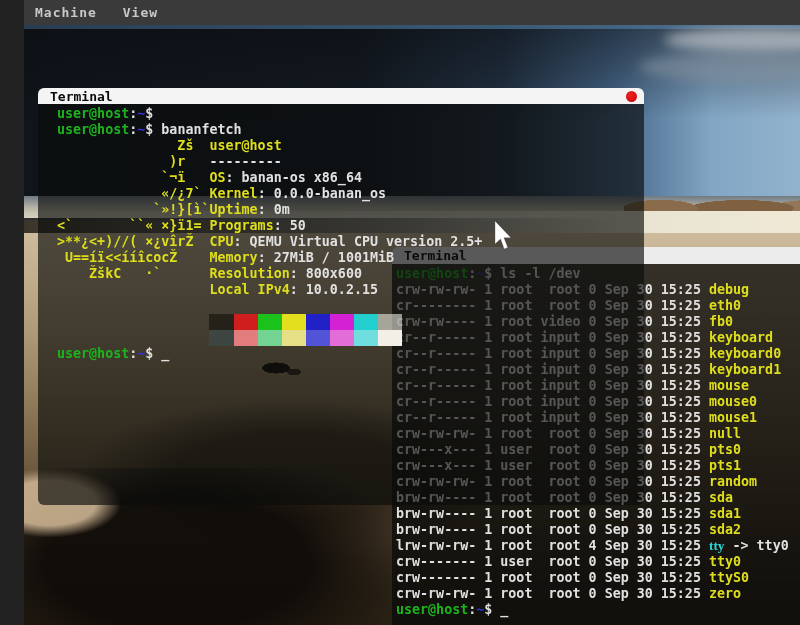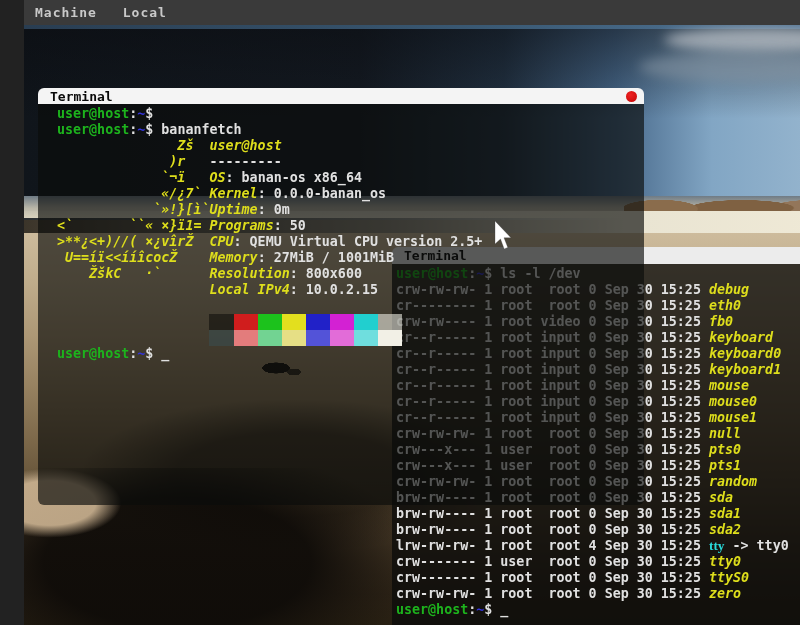--- a/index.html
+++ b/index.html
@@ -41,21 +41,21 @@
   .term-window{position:absolute;box-sizing:border-box;}
   .title-bar{height:17px;display:flex;align-items:center;position:relative;
     border-radius:6px 6px 0 0;box-sizing:border-box;padding:0 12px;}
   .title-text{font-size:13px;font-weight:bold;color:#0a0a0a;line-height:17px;}
   .close-btn{position:absolute;right:7px;top:3px;width:11px;height:11px;border-radius:50%;
     background:radial-gradient(circle at 40% 35%, #ee2222 0%, #cf0d0d 75%);}
   .term-content{position:relative;box-sizing:border-box;padding:2px 4px 2px 19px;
     font-size:13.33px;line-height:16px;font-weight:bold;white-space:pre;overflow:hidden;}
   .t-line{min-height:16px;}
   .c-fg{color:var(--fg);} .c-green{color:var(--green);} .c-blue{color:var(--blue);}
-  .c-yellow{color:var(--yellow);font-style:italic;} .c-cyan{color:var(--cyan);font-family:Liberation Serif, serif;}
+  .c-yellow{color:var(--yellow);} .c-cyan{color:var(--cyan);font-family:Liberation Serif, serif;}
   .pal{display:inline-block;width:3ch;height:16px;vertical-align:top;}
 
   #terminal2{left:368px;top:247px;width:452px;height:391px;z-index:1;}
   #terminal2 .title-bar{background:#ececec;}
   #terminal2 .term-content{background:rgba(12,12,10,0.78);height:374px;padding-left:4px;}
 
   #terminal1{left:14px;top:88px;width:606px;height:417px;z-index:2;border-radius:6px;}
   #terminal1 .title-bar{background:#f4f4f4;height:16px;}
   #terminal1 .term-content{background:rgba(10,12,11,0.66);height:401px;border-radius:0 0 6px 6px;}
 
@@ -75,21 +75,21 @@
   <div id="wp-duneridge"></div>
   <div class="wp" id="wp-salt"></div>
   <div class="wp" id="wp-ground"></div>
   <div id="wp-rocks2"></div>
   <div id="wp-rocks1"></div>
   <div id="wp-sand-bl"></div>
   <div id="wp-truck"></div>
 
   <div id="menubar">
     <span class="menu-item">Machine</span>
-    <span class="menu-item">Local</span>
+    <span class="menu-item">View</span>
   </div>
 
   <div class="term-window" id="terminal2">
     <div class="title-bar">
       <span class="title-text">Terminal</span>
     </div>
     <div class="term-content"><div class="t-line"><span class="c-green">user@host</span><span class="c-fg">:</span><span class="c-blue">~</span><span class="c-fg">$ </span><span class="c-fg">ls -l /dev</span></div><div class="t-line"><span class="c-fg">crw-rw-rw- 1 root  root 0 Sep 30 15:25 </span><span class="c-yellow">debug</span></div><div class="t-line"><span class="c-fg">cr-------- 1 root  root 0 Sep 30 15:25 </span><span class="c-yellow">eth0</span></div><div class="t-line"><span class="c-fg">crw-rw---- 1 root video 0 Sep 30 15:25 </span><span class="c-yellow">fb0</span></div><div class="t-line"><span class="c-fg">cr--r----- 1 root input 0 Sep 30 15:25 </span><span class="c-yellow">keyboard</span></div><div class="t-line"><span class="c-fg">cr--r----- 1 root input 0 Sep 30 15:25 </span><span class="c-yellow">keyboard0</span></div><div class="t-line"><span class="c-fg">cr--r----- 1 root input 0 Sep 30 15:25 </span><span class="c-yellow">keyboard1</span></div><div class="t-line"><span class="c-fg">cr--r----- 1 root input 0 Sep 30 15:25 </span><span class="c-yellow">mouse</span></div><div class="t-line"><span class="c-fg">cr--r----- 1 root input 0 Sep 30 15:25 </span><span class="c-yellow">mouse0</span></div><div class="t-line"><span class="c-fg">cr--r----- 1 root input 0 Sep 30 15:25 </span><span class="c-yellow">mouse1</span></div><div class="t-line"><span class="c-fg">crw-rw-rw- 1 root  root 0 Sep 30 15:25 </span><span class="c-yellow">null</span></div><div class="t-line"><span class="c-fg">crw---x--- 1 user  root 0 Sep 30 15:25 </span><span class="c-yellow">pts0</span></div><div class="t-line"><span class="c-fg">crw---x--- 1 user  root 0 Sep 30 15:25 </span><span class="c-yellow">pts1</span></div><div class="t-line"><span class="c-fg">crw-rw-rw- 1 root  root 0 Sep 30 15:25 </span><span class="c-yellow">random</span></div><div class="t-line"><span class="c-fg">brw-rw---- 1 root  root 0 Sep 30 15:25 </span><span class="c-yellow">sda</span></div><div class="t-line"><span class="c-fg">brw-rw---- 1 root  root 0 Sep 30 15:25 </span><span class="c-yellow">sda1</span></div><div class="t-line"><span class="c-fg">brw-rw---- 1 root  root 0 Sep 30 15:25 </span><span class="c-yellow">sda2</span></div><div class="t-line"><span class="c-fg">lrw-rw-rw- 1 root  root 4 Sep 30 15:25 </span><span class="c-cyan">tty</span><span class="c-fg"> -&gt; tty0</span></div><div class="t-line"><span class="c-fg">crw------- 1 user  root 0 Sep 30 15:25 </span><span class="c-yellow">tty0</span></div><div class="t-line"><span class="c-fg">crw------- 1 root  root 0 Sep 30 15:25 </span><span class="c-yellow">ttyS0</span></div><div class="t-line"><span class="c-fg">crw-rw-rw- 1 root  root 0 Sep 30 15:25 </span><span class="c-yellow">zero</span></div><div class="t-line"><span class="c-green">user@host</span><span class="c-fg">:</span><span class="c-blue">~</span><span class="c-fg">$ </span><span class="c-fg">_</span></div></div>
   </div>
 
   <div class="term-window" id="terminal1">

